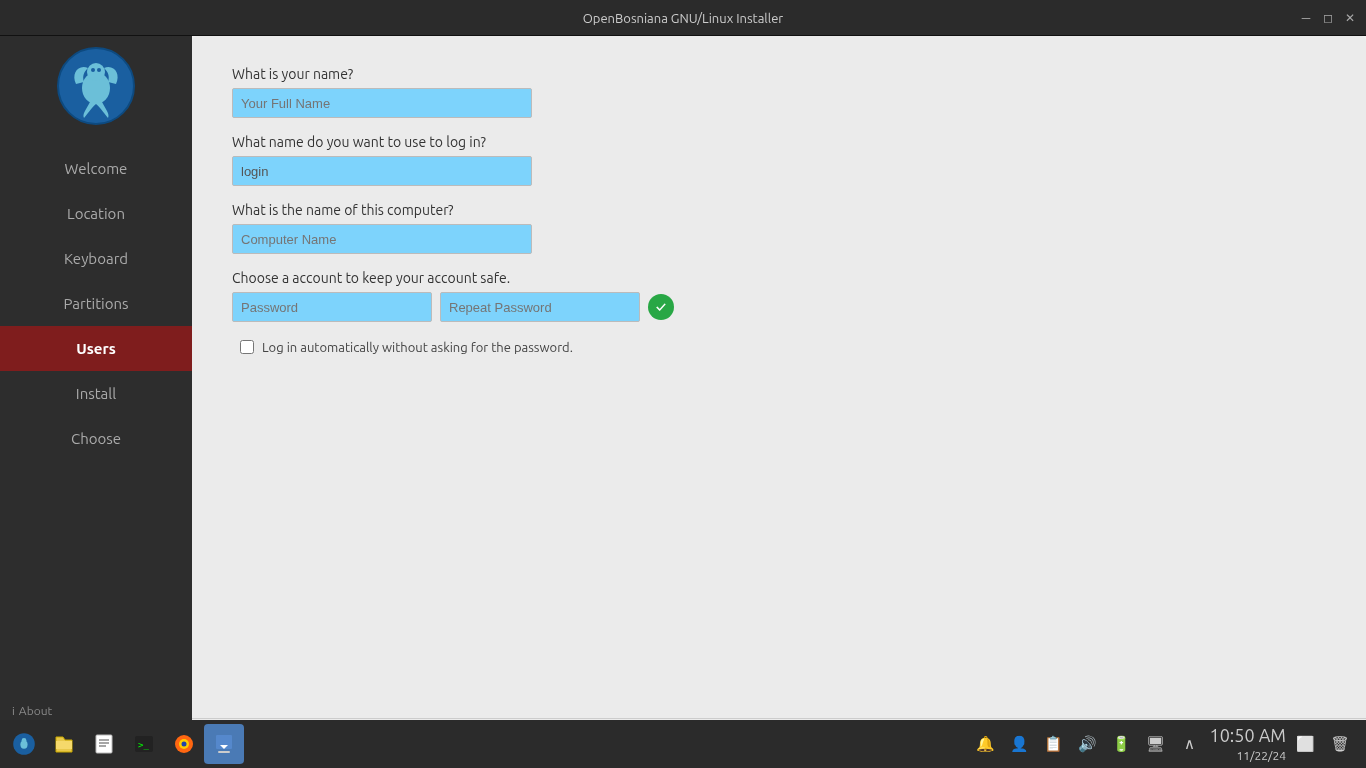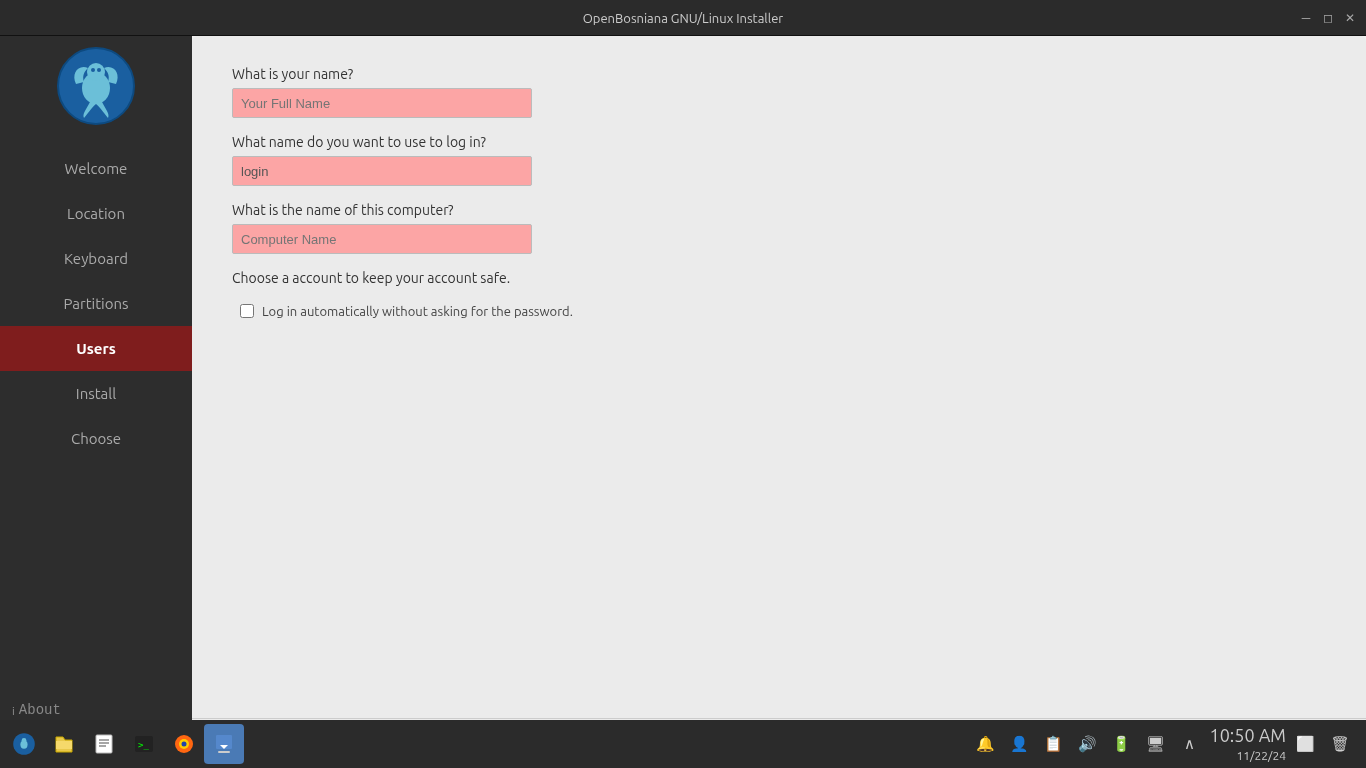--- a/index.html
+++ b/index.html
@@ -109,21 +109,21 @@
       margin-top: 16px;
     }
     .form-question:first-child {
       margin-top: 0;
     }
 
     .form-input {
       width: 300px;
       height: 30px;
       border: 1px solid #bbb;
-      background: #fca5a5;
+      background: #7dd3fc;
       padding: 4px 8px;
       font-size: 13px;
       color: #555;
       outline: none;
       border-radius: 2px;
     }
 
     .password-row {
       display: flex;
       align-items: center;
@@ -306,41 +306,46 @@
     </div>
     <div class="sidebar-item">
       <span>Install</span>
     </div>
     <div class="sidebar-item">
       <span>Choose</span>
     </div>
 
     <div class="sidebar-about">
       <span style="font-size:11px;">ℹ</span>
-      <span style="font-size:14px;font-family:Liberation Mono, monospace;">About</span>
+      <span style="font-size:12px;">About</span>
     </div>
   </div>
 
   <div class="content">
     <div class="form-section">
 
       
       <div class="form-question">What is your name?</div>
       <input class="form-input" type="text" placeholder="Your Full Name" style="">
 
       
       <div class="form-question">What name do you want to use to log in?</div>
       <input class="form-input" type="text" value="login" placeholder="" style="">
 
       
       <div class="form-question">What is the name of this computer?</div>
       <input class="form-input" type="text" placeholder="Computer Name" style="">
 
       
       <div class="form-question">Choose a account to keep your account safe.</div>
+      <div class="password-row">
+        <input class="form-input" type="password" placeholder="Password" style="">
+        <input class="form-input" type="password" placeholder="Repeat Password" style="">
+        <div class="check-icon">✓</div>
+      </div>
 
       
       <div class="autologin-row">
         <input type="checkbox" id="autologin" style="">
         <label for="autologin" class="autologin-label">Log in automatically without asking for the password.</label>
       </div>
 
     </div>
   </div>
 </div>

